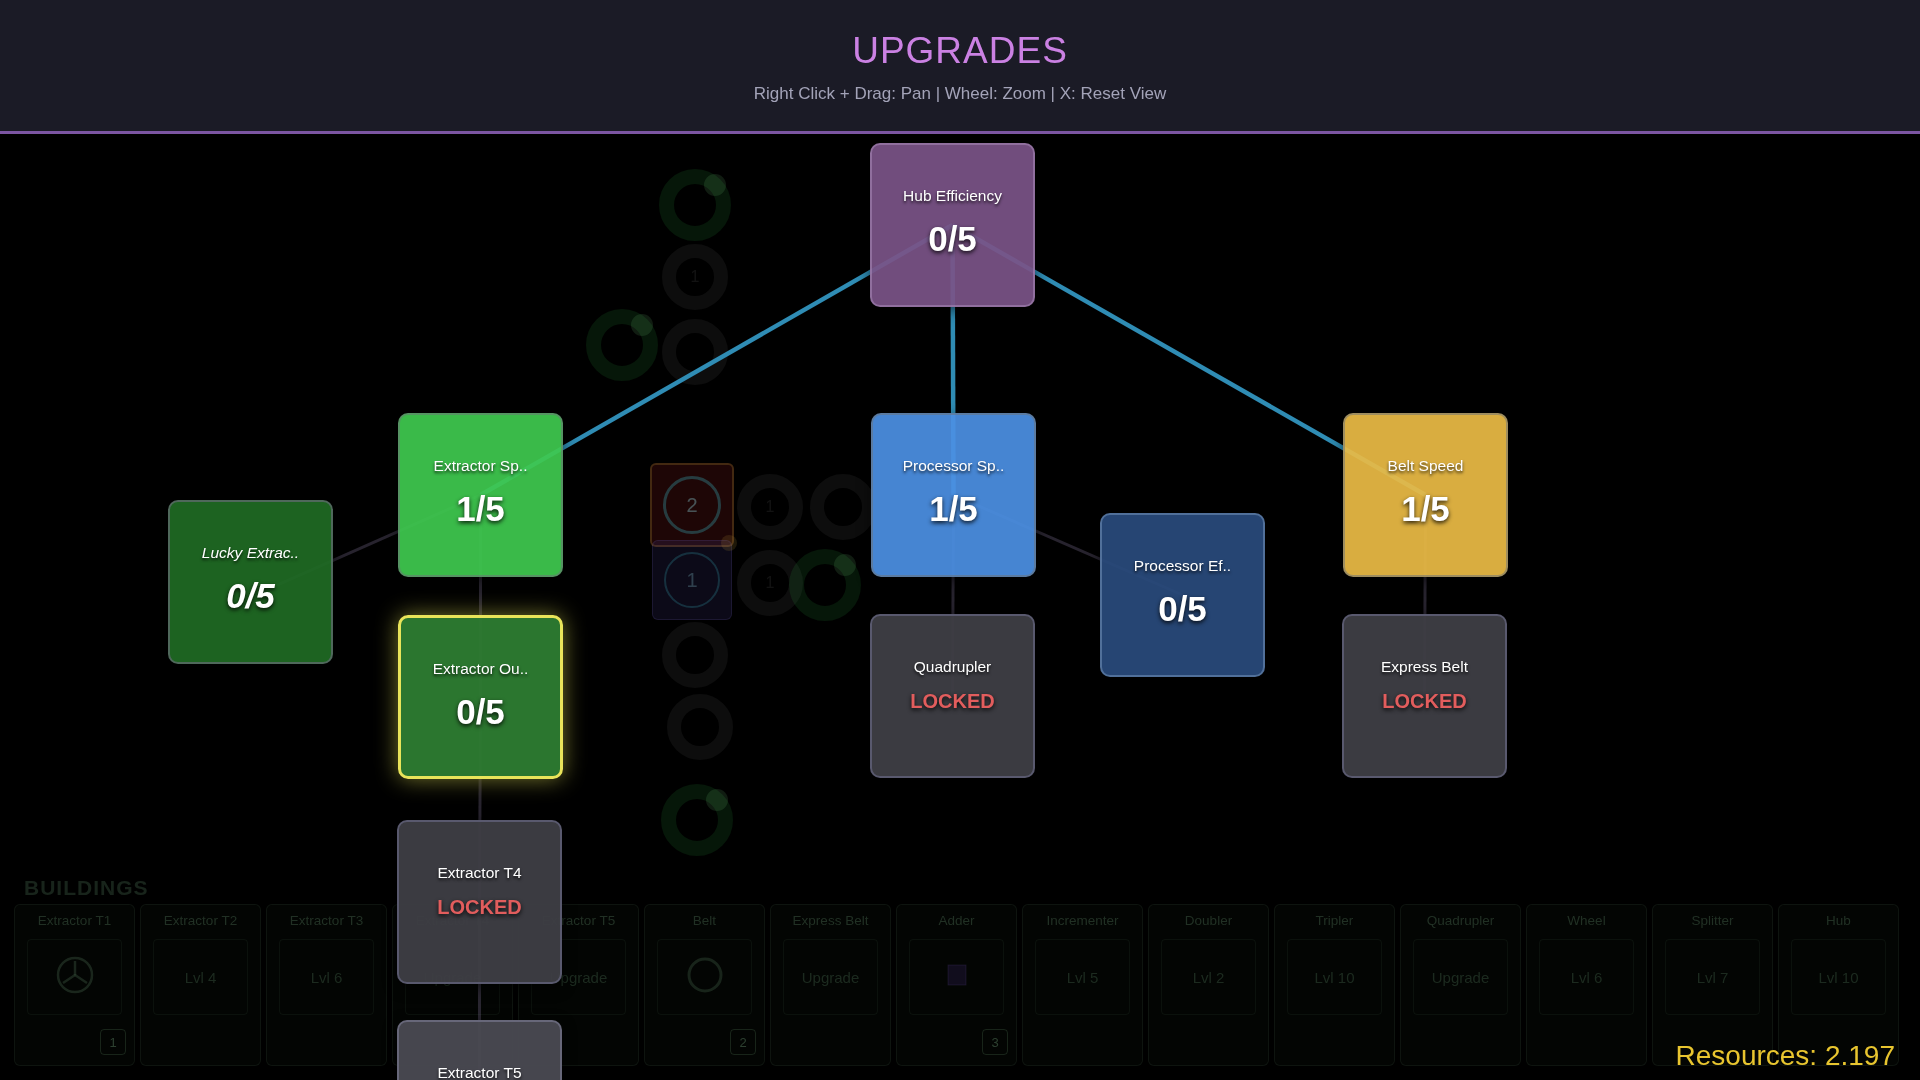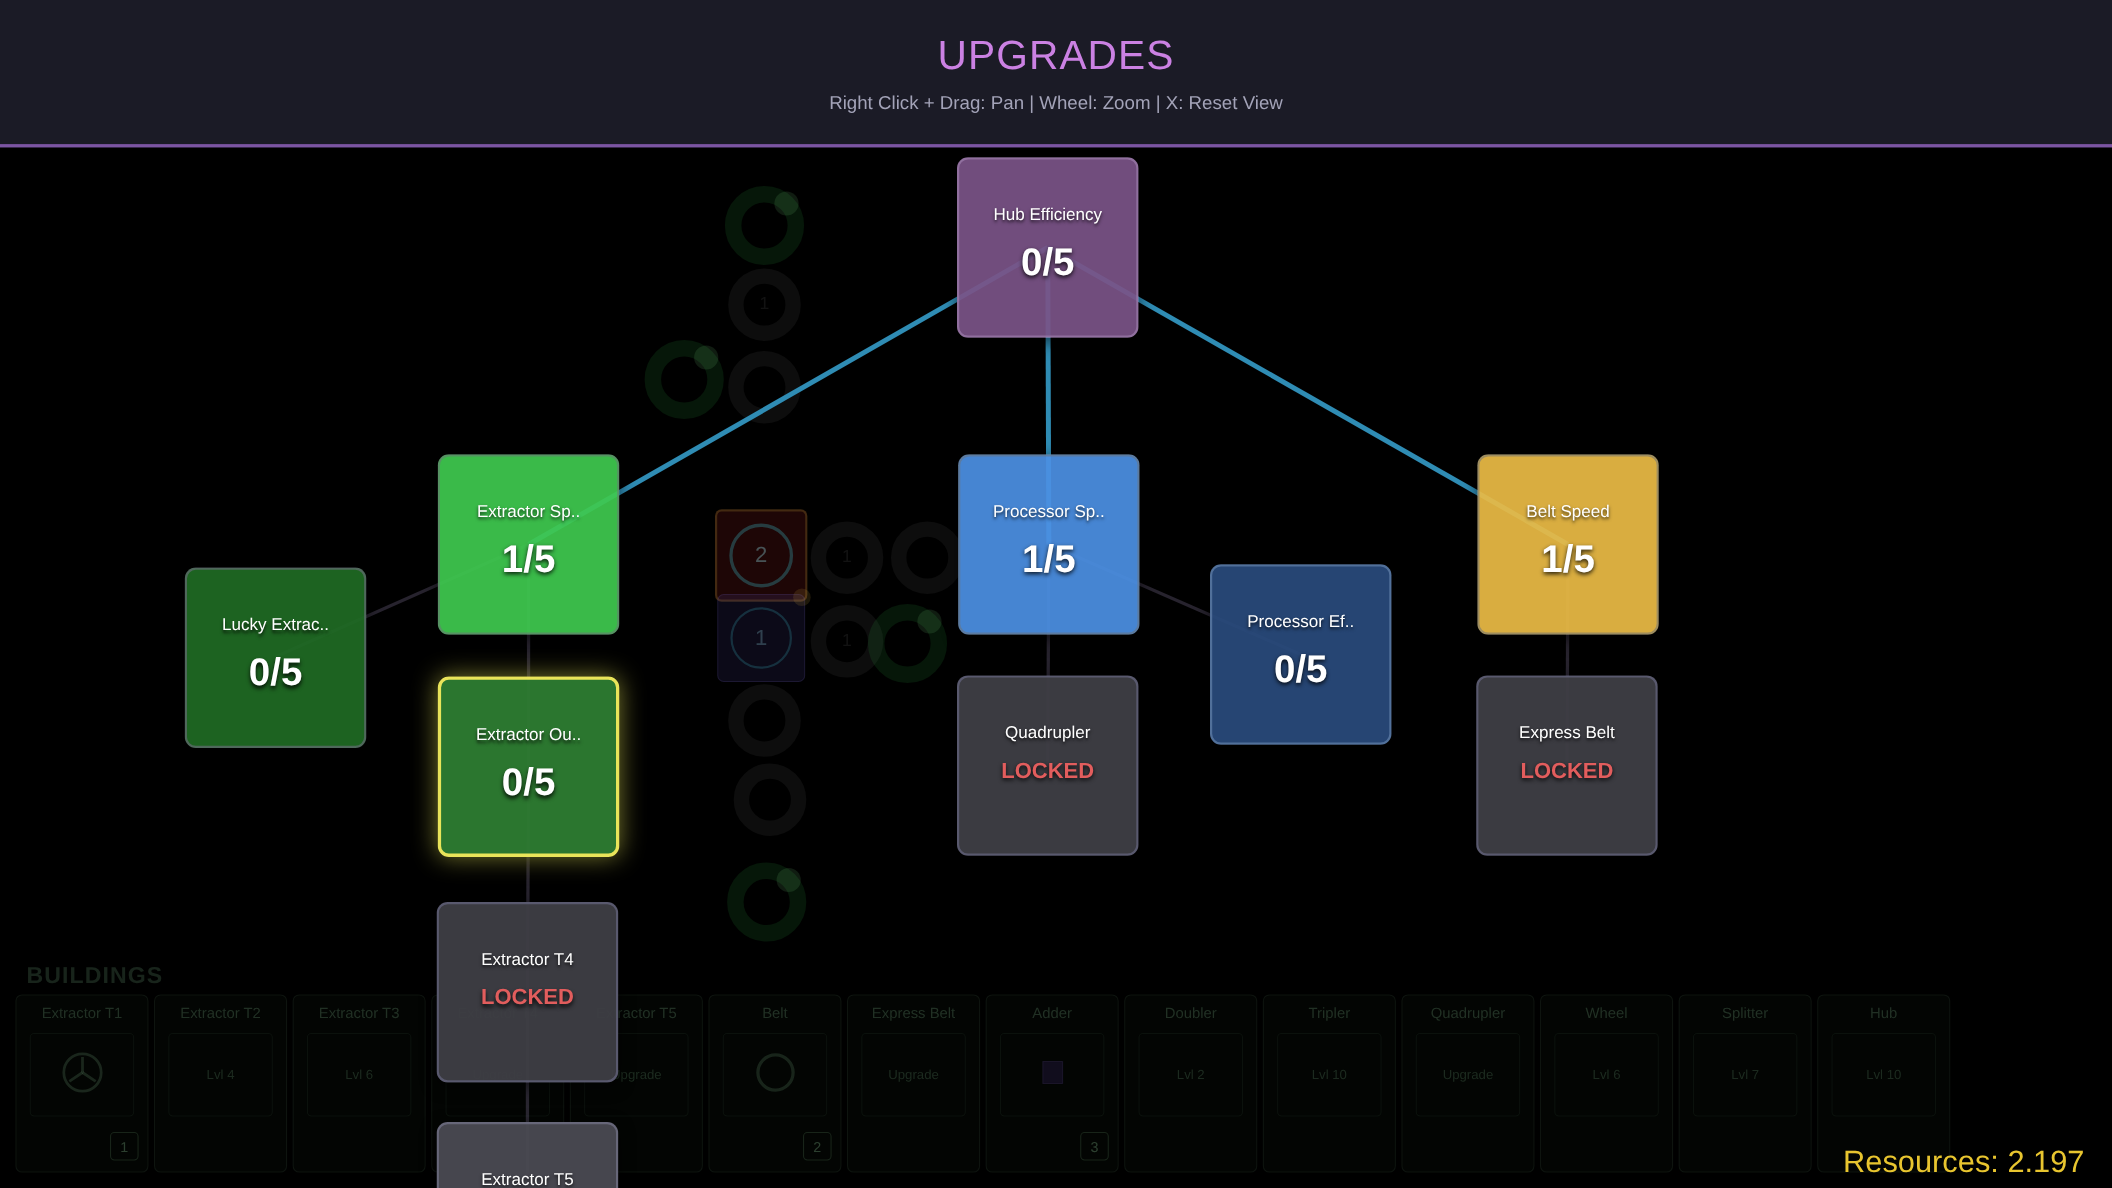--- a/index.html
+++ b/index.html
@@ -36,21 +36,21 @@
   #buildings-title{position:absolute;left:24px;top:0;font-size:21px;font-weight:700;letter-spacing:1px;
                    color:rgba(80,120,90,.30);}
   #buildings-row{position:absolute;left:14px;top:28px;display:flex;gap:5px;border-radius:13px;}
   .bcard{position:relative;width:119px;height:160px;border:1px solid rgba(120,160,130,.10);
          border-radius:6px;background:rgba(10,20,12,.25);flex:none;}
   .bcard .blabel{position:absolute;left:0;right:0;top:8px;text-align:center;font-size:13.5px;
                  color:rgba(95,140,105,.32);white-space:nowrap;overflow:hidden;}
   .bcard .bbox{position:absolute;left:12px;right:12px;top:34px;height:74px;
                border:1px solid rgba(120,160,130,.08);border-radius:4px;
                display:flex;align-items:center;justify-content:center;}
-  .bcard .bsub{font-size:12px;color:rgba(95,140,105,.28);}
+  .bcard .bsub{font-size:15px;color:rgba(95,140,105,.28);}
   .bcard .bbadge{position:absolute;right:8px;bottom:10px;width:24px;height:24px;border-radius:4px;
                  border:1px solid rgba(120,180,130,.18);display:flex;align-items:center;justify-content:center;
                  font-size:13px;color:rgba(140,200,150,.30);}
 
   
   #link-layer{position:absolute;inset:0;z-index:5;}
   #tree-layer{position:absolute;inset:0;z-index:10;}
   .node{position:absolute;width:165px;height:164px;border-radius:10px;border:2px solid;
         box-sizing:border-box;display:flex;flex-direction:column;align-items:center;
         padding-top:42px;box-shadow:0 4px 14px rgba(0,0,0,.55);cursor:pointer;}
@@ -157,20 +157,26 @@
           </div>
         </div>
         <div class="bcard">
           <div class="blabel">Adder</div>
           <div class="bbox">
             <span><svg width="44" height="44" viewBox="0 0 44 44">
                 <rect x="13" y="12" width="18" height="20" fill="rgba(40,25,70,.40)" stroke="rgba(90,70,140,.20)"></rect>
               </svg></span>
           </div>
           <div class="bbadge">3</div>
+        </div>
+        <div class="bcard">
+          <div class="blabel">Incrementer</div>
+          <div class="bbox">
+            <div class="bsub">Lvl 5</div>
+          </div>
         </div>
         <div class="bcard">
           <div class="blabel">Doubler</div>
           <div class="bbox">
             <div class="bsub">Lvl 2</div>
           </div>
         </div>
         <div class="bcard">
           <div class="blabel">Tripler</div>
           <div class="bbox">
@@ -227,21 +233,21 @@
         <div class="value">1/5</div>
       </div>
       <div class="node" style="left: 871px; top: 413px; background: rgba(75, 143, 226, 0.93); border-color: rgba(110, 115, 120, 0.55);">
         <div class="name">Processor Sp..</div>
         <div class="value">1/5</div>
       </div>
       <div class="node" style="left: 1343px; top: 413px; background: rgba(233, 186, 69, 0.93); border-color: rgba(110, 115, 120, 0.55);">
         <div class="name">Belt Speed</div>
         <div class="value">1/5</div>
       </div>
-      <div class="node" style="left: 168px; top: 516px; background: rgba(31, 106, 36, 0.93); border-color: rgba(120, 110, 140, 0.55);">
+      <div class="node" style="left: 168px; top: 500px; background: rgba(31, 106, 36, 0.93); border-color: rgba(120, 110, 140, 0.55); font-style: italic;">
         <div class="name">Lucky Extrac..</div>
         <div class="value">0/5</div>
       </div>
       <div class="node" style="left: 1100px; top: 513px; background: rgba(41, 74, 124, 0.93); border-color: rgba(105, 135, 175, 0.65);">
         <div class="name">Processor Ef..</div>
         <div class="value">0/5</div>
       </div>
       <div class="node selected" style="left: 398px; top: 615px; background: rgba(45, 124, 50, 0.95); border-color: rgb(233, 228, 90);">
         <div class="name">Extractor Ou..</div>
         <div class="value">0/5</div>

